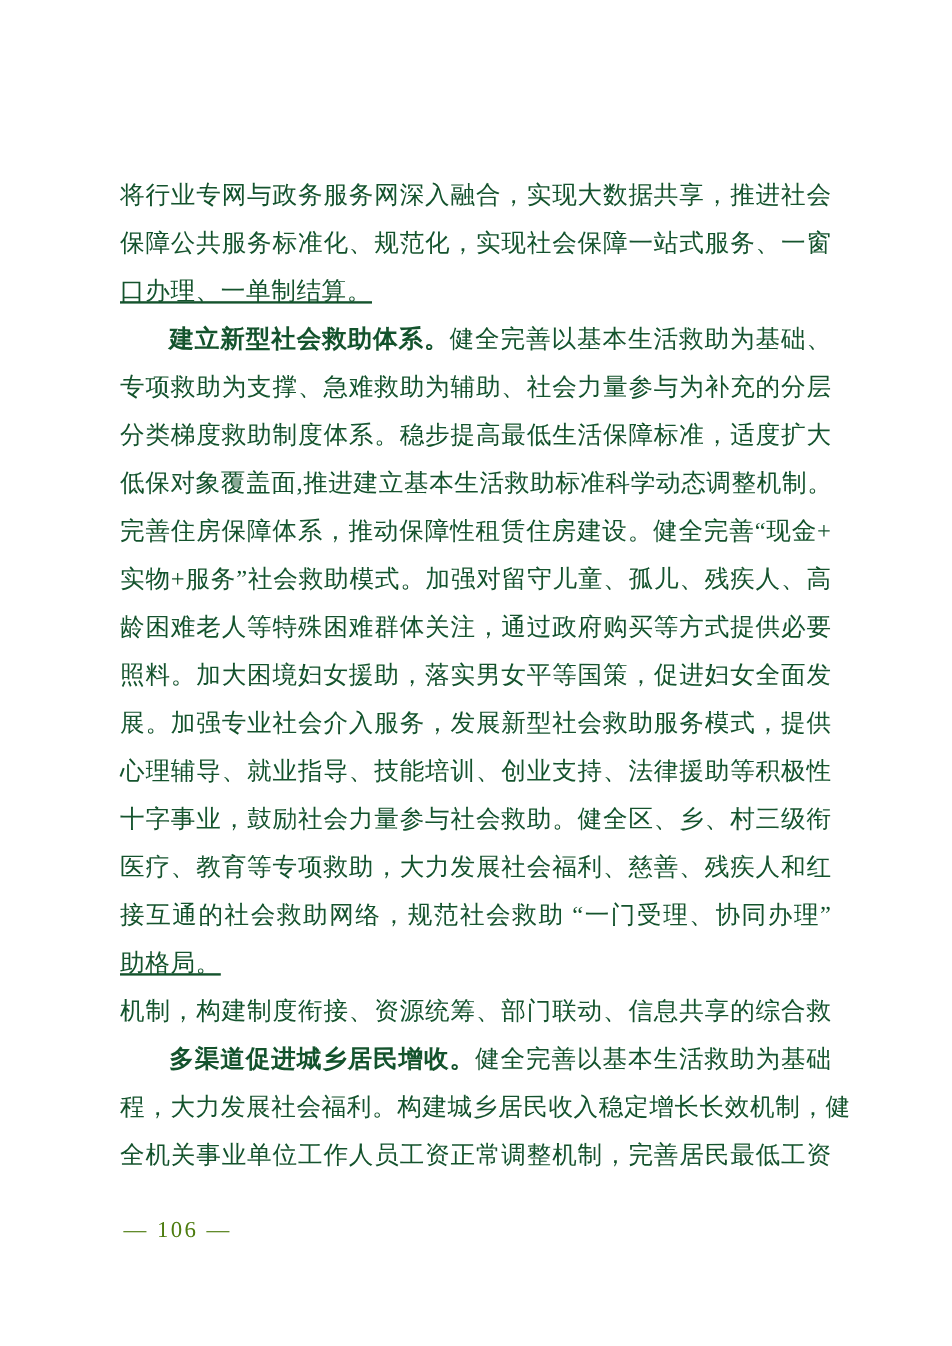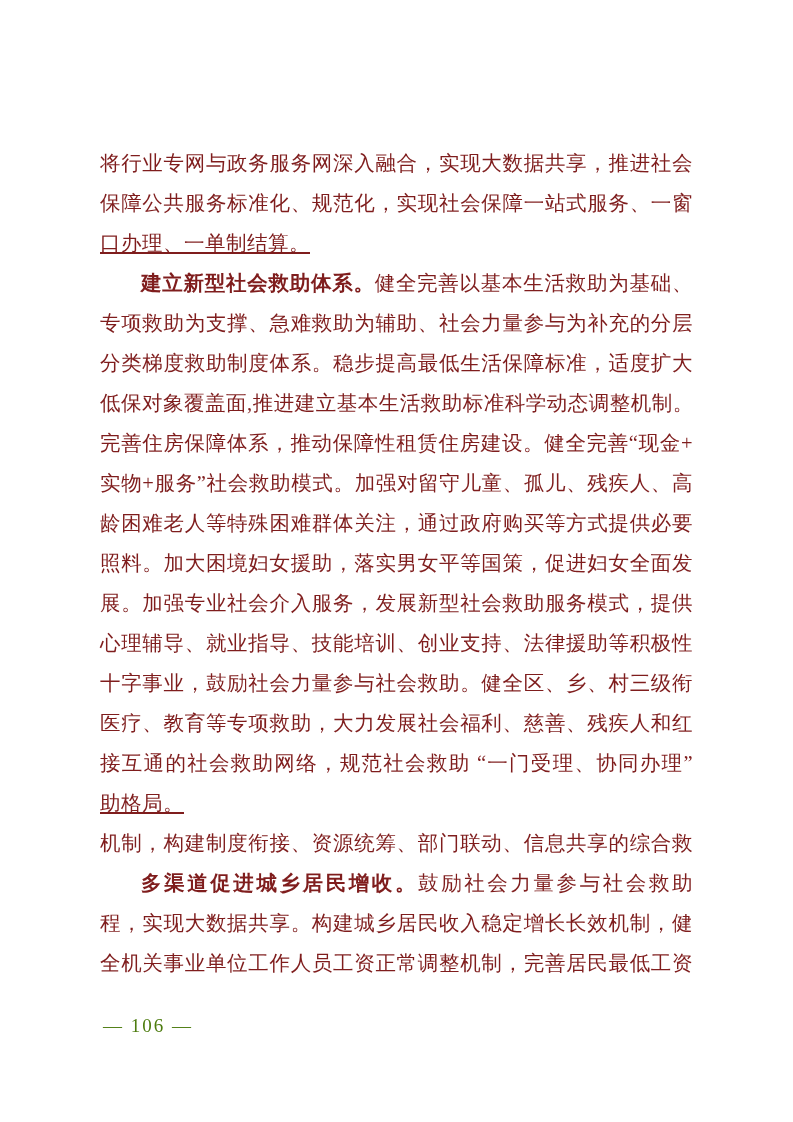--- a/index.html
+++ b/index.html
@@ -18,21 +18,21 @@
   .doc-body {
     position: absolute;
     left: 100px;
     top: 143px;
     width: 593px;
   }
   .line {
     height: 40px;
     line-height: 40px;
     font-size: 20.5px;
-    color: #7f1d1d;
+    color: #14532d;
     text-align: justify;
     text-align-last: justify;
     letter-spacing: 0.5px;
     white-space: nowrap;
   }
   .line.end {
     text-align: right;
     text-align-last: left;
     text-decoration: underline;
   }
@@ -69,18 +69,18 @@
       <div class="line"><span>实物+服务”社会救助模式。加强对留守儿童、孤儿、残疾人、高</span></div>
       <div class="line"><span>龄困难老人等特殊困难群体关注，通过政府购买等方式提供必要</span></div>
       <div class="line"><span>照料。加大困境妇女援助，落实男女平等国策，促进妇女全面发</span></div>
       <div class="line"><span>展。加强专业社会介入服务，发展新型社会救助服务模式，提供</span></div>
       <div class="line"><span>心理辅导、就业指导、技能培训、创业支持、法律援助等积极性</span></div>
       <div class="line"><span>十字事业，鼓励社会力量参与社会救助。健全区、乡、村三级衔</span></div>
       <div class="line"><span>医疗、教育等专项救助，大力发展社会福利、慈善、残疾人和红</span></div>
       <div class="line"><span>接互通的社会救助网络，规范社会救助 “一门受理、协同办理”</span></div>
       <div class="line end"><span>助格局。</span></div>
       <div class="line"><span>机制，构建制度衔接、资源统筹、部门联动、信息共享的综合救</span></div>
-      <div class="line indent"><span class="lead">多渠道促进城乡居民增收。</span><span>鼓励社会力量参与社会救助</span></div>
-      <div class="line"><span>程，实现大数据共享。构建城乡居民收入稳定增长长效机制，健</span></div>
+      <div class="line indent"><span class="lead">多渠道促进城乡居民增收。</span><span>健全完善以基本生活救助为基础</span></div>
+      <div class="line"><span>程，大力发展社会福利。构建城乡居民收入稳定增长长效机制，健</span></div>
       <div class="line"><span>全机关事业单位工作人员工资正常调整机制，完善居民最低工资</span></div>
     </div>
   <div class="footer">— 106 —</div>
 </div>
 
 </body></html>

